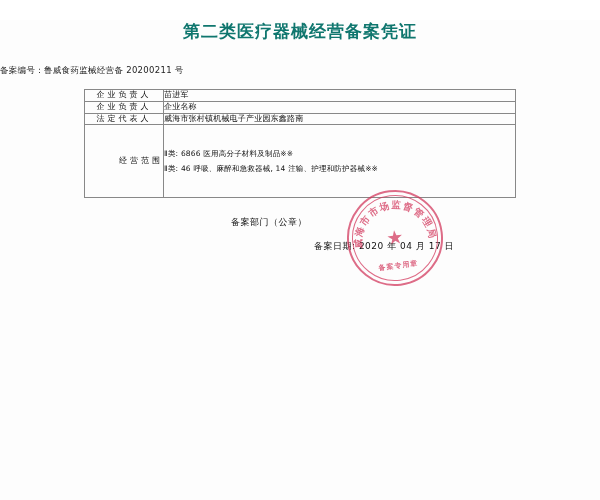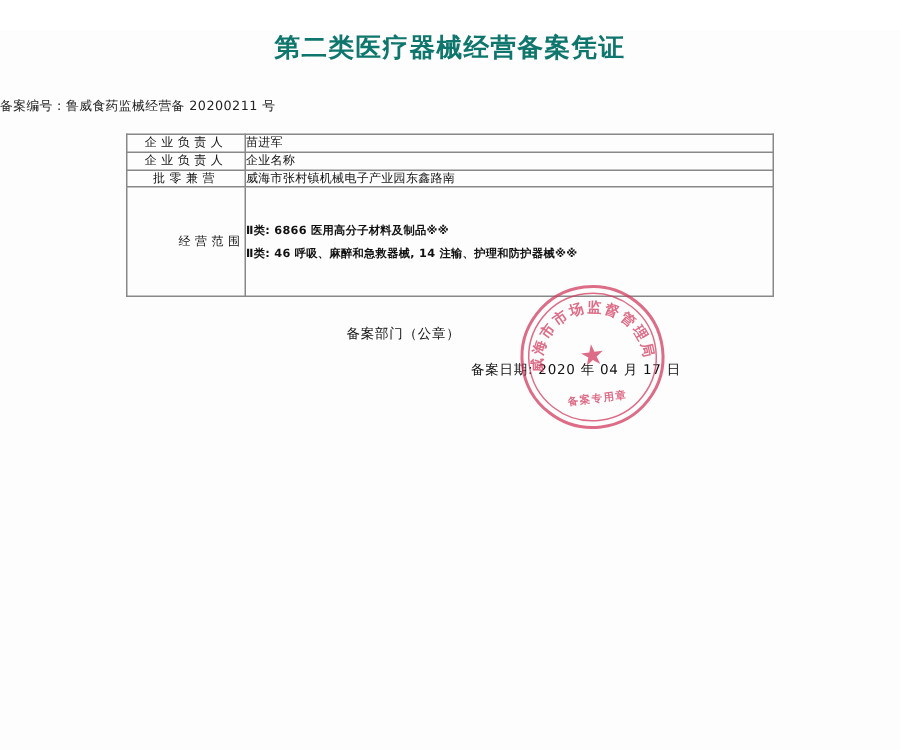--- a/index.html
+++ b/index.html
@@ -71,21 +71,20 @@
     padding: 10px 8px;
     height: 72px;
     vertical-align: middle;
     line-height: 2.1;
   }
   .scope-line {
     display: block;
     font-size: 7.5px;
     letter-spacing: 0.2px;
     white-space: nowrap;
-    font-weight: bold;
   }
   .footer {
     position: relative;
     width: 432px;
     margin: 0 auto;
     padding-top: 18px;
   }
   .dept-line {
     text-align: center;
     padding-right: 62px;
@@ -171,21 +170,21 @@
     <tbody>
       <tr>
         <td class="label">企业负责人</td>
         <td class="value">苗进军</td>
       </tr>
       <tr>
         <td class="label">企业负责人</td>
         <td class="value">企业名称</td>
       </tr>
       <tr>
-        <td class="label">批零兼营</td>
+        <td class="label">法定代表人</td>
         <td class="value">威海市张村镇机械电子产业园东鑫路南</td>
       </tr>
       <tr>
         <td class="label scope-label">经营范围</td>
         <td class="scope-value">
           <span class="scope-line">Ⅱ类: 6866 医用高分子材料及制品※※</span>
           <span class="scope-line">Ⅱ类: 46 呼吸、麻醉和急救器械, 14 注输、护理和防护器械※※</span>
         </td>
       </tr>
     </tbody>

